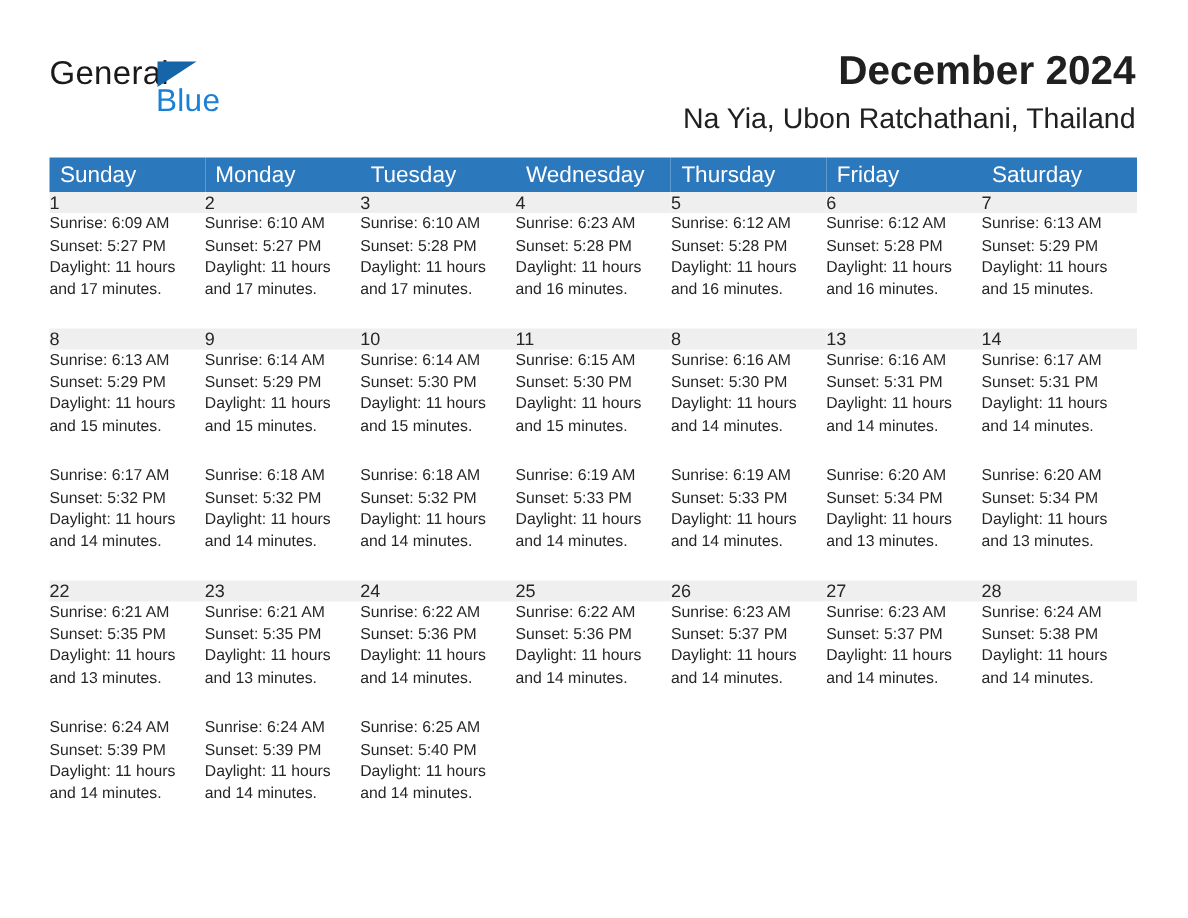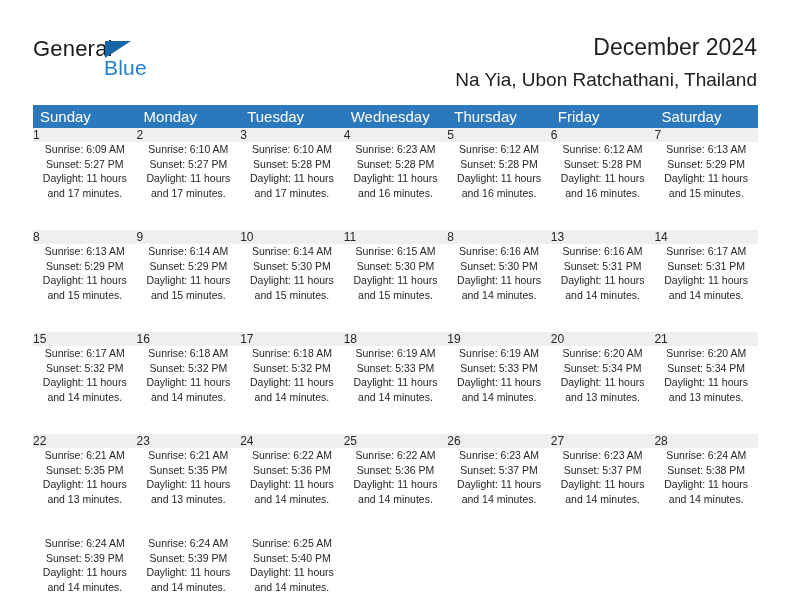--- a/index.html
+++ b/index.html
@@ -64,24 +64,24 @@
     font-family: "Liberation Sans", sans-serif;
     margin-left: 16px;
   }
   .title-block {
     position: absolute;
     right: 35px;
     top: 30px;
     text-align: right;
   }
   .cal-title {
-    font-size: 23px;
+    font-size: 27px;
     color: #202020;
     line-height: 34px;
-    font-weight: normal;
+    font-weight: bold;
     margin: 0;
   }
   .cal-sub {
     font-size: 19px;
     color: #202020;
     line-height: 20px;
     margin: 6px 0 0 0;
   }
 
   
@@ -121,23 +121,22 @@
     box-sizing: content-box;
   }
   tr.weekrow.first .daynum {
     border-top: none;
   }
   .daybody {
     padding: 4px 6px 0 7px;
     font-size: 10.5px;
     line-height: 14.6px;
     color: #262626;
-    height: 88px;
+    height: 77px;
     box-sizing: border-box;
-    text-align: center;
   }
   .daybody div {
     white-space: nowrap;
   }
 </style>
 </head>
 <body>
 
 <div class="page">
 
@@ -268,29 +267,20 @@
             <div>Daylight: 11 hours</div>
             <div>and 14 minutes.</div>
           </td>
           <td class="daybody">
             <div>Sunrise: 6:17 AM</div>
             <div>Sunset: 5:31 PM</div>
             <div>Daylight: 11 hours</div>
             <div>and 14 minutes.</div>
           </td>
         </tr>
-        <tr class="weekrow">
-          <td class="daynum">15</td>
-          <td class="daynum">16</td>
-          <td class="daynum">17</td>
-          <td class="daynum">18</td>
-          <td class="daynum">19</td>
-          <td class="daynum">20</td>
-          <td class="daynum">21</td>
-        </tr>
         <tr class="weekrow-body">
           <td class="daybody">
             <div>Sunrise: 6:17 AM</div>
             <div>Sunset: 5:32 PM</div>
             <div>Daylight: 11 hours</div>
             <div>and 14 minutes.</div>
           </td>
           <td class="daybody">
             <div>Sunrise: 6:18 AM</div>
             <div>Sunset: 5:32 PM</div>

